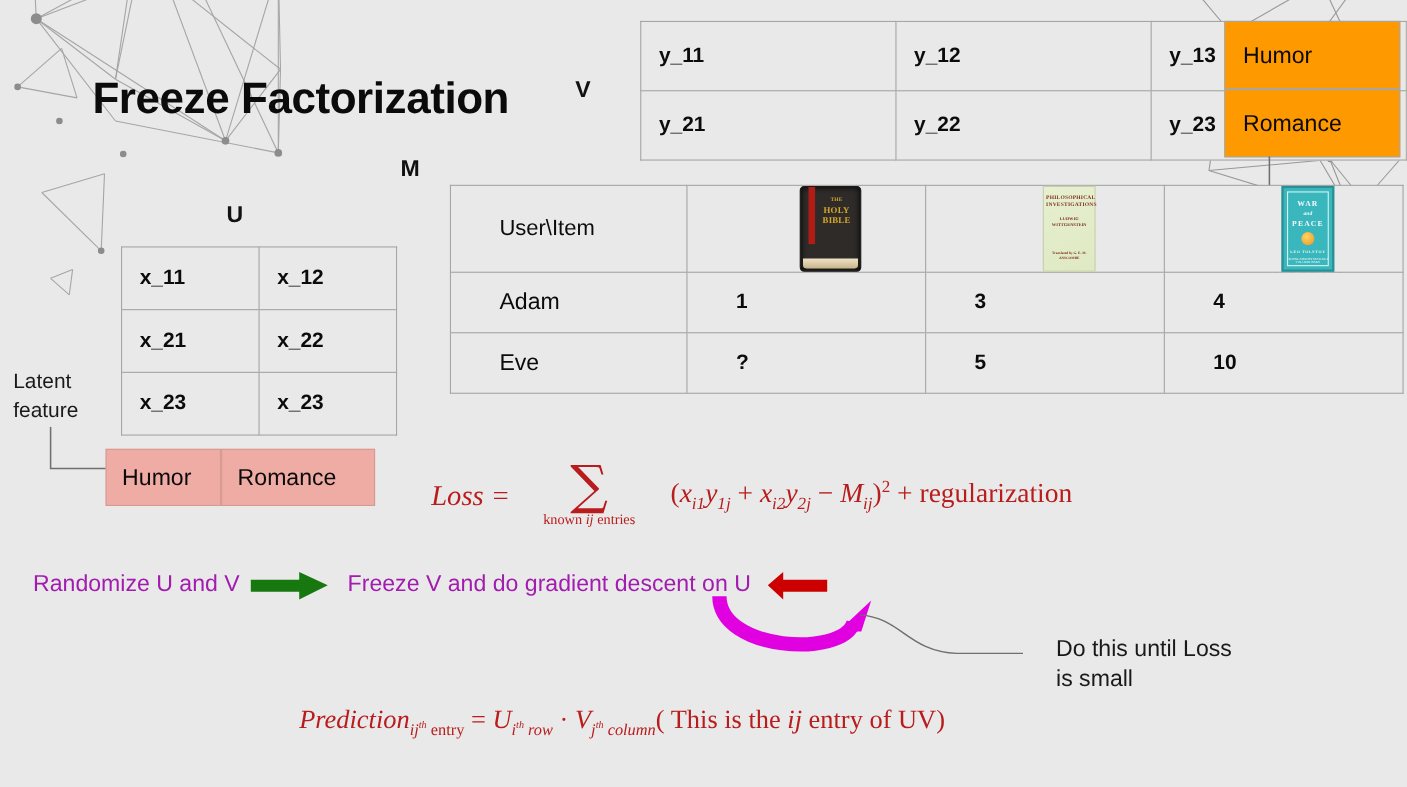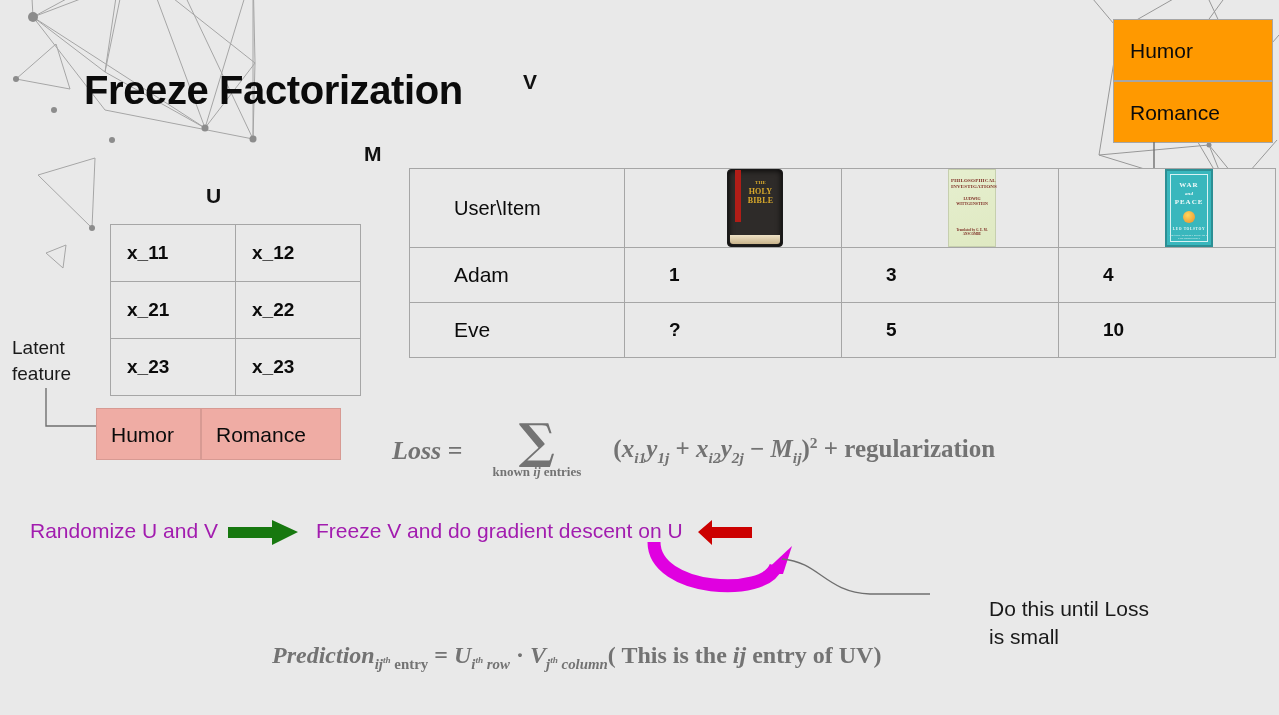--- a/index.html
+++ b/index.html
@@ -165,21 +165,21 @@
     color:#eaf8f8;font-family:"Liberation Serif",serif;
     font-size:3.6px;text-align:center;letter-spacing:0.6px;
   }
   .book.war .wsub2{
     position:absolute;left:0;right:0;bottom:5px;
     color:#cfeced;font-family:"Liberation Serif",serif;
     font-size:2.8px;text-align:center;
   }
 
   
-  .math{font-family:"Liberation Serif", serif;color:#737373;font-weight:bold;}
+  .math{font-family:"Liberation Serif", serif;color:#b91c1c;}
   #loss{position:absolute;left:392px;top:422px;display:flex;align-items:center;}
   #loss .lhs{font-size:26px;font-style:italic;}
   #loss .sumwrap{
     display:inline-flex;flex-direction:column;align-items:center;
     margin:0 18px 0 30px;
   }
   #loss .sigma{font-size:48px;line-height:38px;font-family:"DejaVu Serif",serif;}
   #loss .sublim{font-size:13px;margin-top:4px;white-space:nowrap;}
   #loss .sublim i{font-style:italic;}
   #loss .rhs{font-size:25px;margin-left:14px;}
@@ -190,22 +190,22 @@
   
   .proc{position:absolute;font-size:21px;color:#a21caf;}
   #p1{left:30px;top:519px;}
   #p2{left:316px;top:519px;}
   #p3{left:756px;top:519px;}
   #arrow-green{position:absolute;left:226px;top:518px;}
   #arrow-red{position:absolute;left:696px;top:518px;}
   #arrow-loop{position:absolute;left:640px;top:540px;}
   #loop-note-line{position:absolute;left:780px;top:556px;}
   #loop-note{
-    position:absolute;left:960px;top:595px;
-    font-size:21px;line-height:28px;color:#1a1a1a;margin-left:29px;
+    position:absolute;left:960px;top:576px;
+    font-size:21px;line-height:28px;color:#1a1a1a;
   }
 
   
   #pred{
     position:absolute;left:272px;top:642px;
     font-size:24px;
   }
 </style>
 </head>
 <body>
@@ -276,20 +276,34 @@
     <g fill="#8f8f8f">
       <circle cx="170" cy="195" r="3"></circle>
       <circle cx="150" cy="145" r="2.5"></circle>
       <circle cx="120" cy="60" r="2.5"></circle>
     </g>
   </svg>
 
   <div id="title">Freeze Factorization</div>
 
   <div id="v-label">V</div>
+  <table id="v-table" class="mat">
+    <tbody>
+      <tr>
+        <td>y_11</td>
+        <td>y_12</td>
+        <td>y_13</td>
+      </tr>
+      <tr>
+        <td>y_21</td>
+        <td>y_22</td>
+        <td>y_23</td>
+      </tr>
+    </tbody>
+  </table>
 
   <div id="v-latent">
     <div class="cell">Humor</div>
     <div class="cell">Romance</div>
   </div>
 
   <svg id="v-latent-connector" width="70" height="80">
     <path d="M4,0 L4,40 L26,40 L26,72" stroke="#6f6f6f" stroke-width="1.4" fill="none"></path>
   </svg>
   <div id="v-latent-text">

